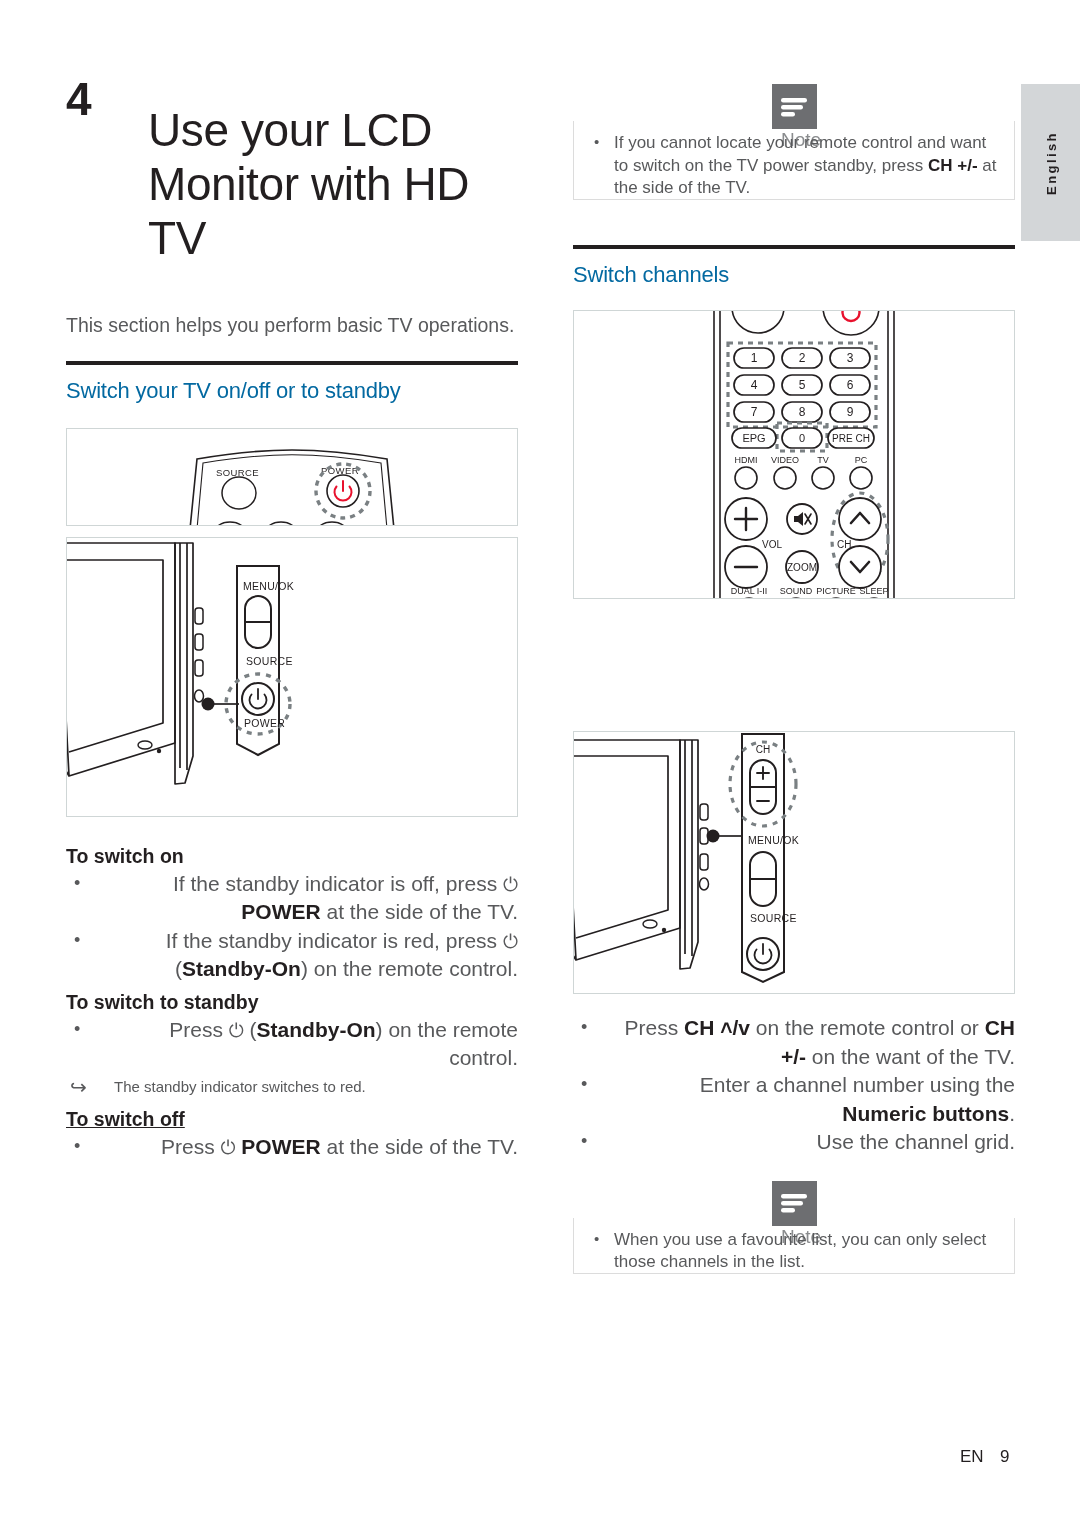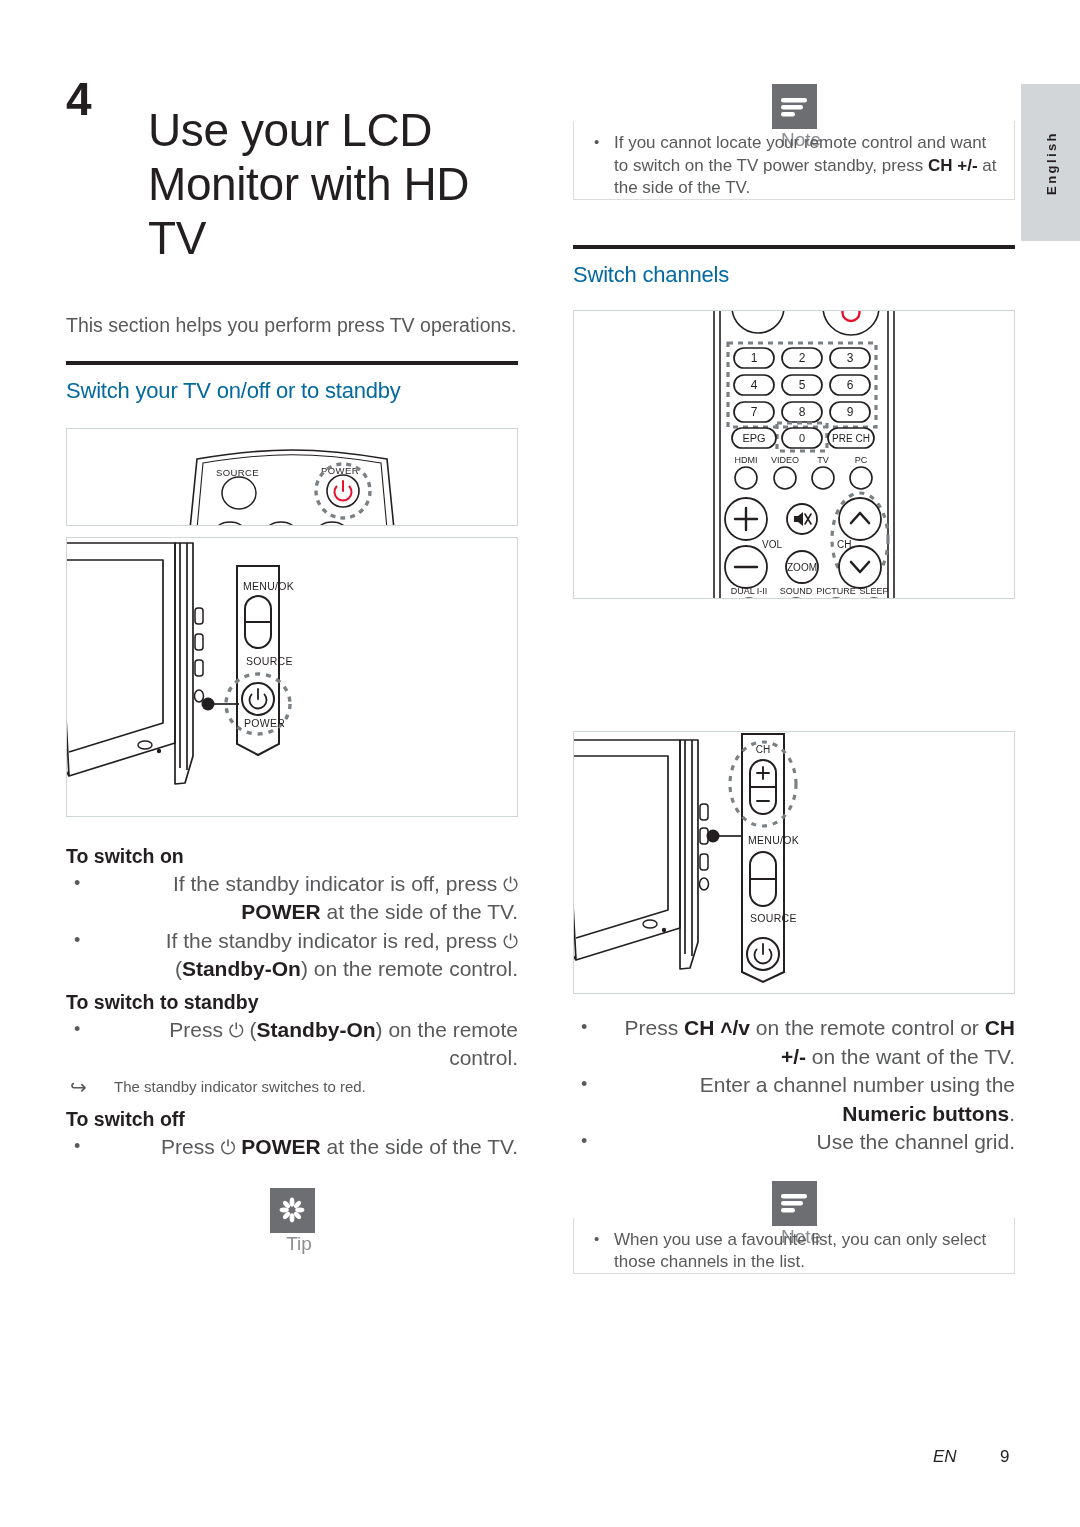--- a/index.html
+++ b/index.html
@@ -212,24 +212,23 @@
   
   .footer {
     position: absolute;
     left: 0;
     top: 1447px;
     width: 1080px;
     text-align: left;
   }
   .footer-en {
     position: absolute;
-    left: 933px;
+    left: 960px;
     font-size: 17px;
     color: #231f20;
-    font-style: italic;
   }
   .footer-pg {
     position: absolute;
     left: 1000px;
     font-size: 17px;
     color: #231f20;
   }
 </style>
 </head>
 <body>
@@ -240,21 +239,21 @@
     <span class="lang-tab-text">English</span>
   </div>
 
   <div class="col-left">
 
     <div class="chapter">
       <div class="chapter-num">4</div>
       <h1 class="chapter-title">Use your LCD Monitor with HD TV</h1>
     </div>
 
-    <p class="intro">This section helps you perform press TV operations.</p>
+    <p class="intro">This section helps you perform basic TV operations.</p>
 
     <hr class="h2-rule">
     <h2 class="h2">Switch your TV on/off or to standby</h2>
 
     <div class="figure" style="margin-top:18px; width:452px; height:98px;">
       <svg width="452" height="98" viewBox="0 0 452 98">
 
         <path d="M130 30 C 200 18, 250 18, 320 30 L 327 100 L 123 100 Z" fill="#ffffff" stroke="#231f20" stroke-width="1.6"></path>
         <path d="M136 34 C 202 23, 248 23, 314 34 L 320 100 L 130 100 Z" fill="#ffffff" stroke="#231f20" stroke-width="1.1"></path>
 
@@ -333,43 +332,26 @@
       <li><span>If the standby indicator is off, press </span><span class="pw-glyph">⏻</span><span> </span><b>POWER</b><span> at the side of the TV.</span></li>
       <li><span>If the standby indicator is red, press </span><span class="pw-glyph">⏻</span><span> (</span><b>Standby-On</b><span>) on the remote control.</span></li>
     </ul>
 
     <h3 class="sub-h" style="margin-top:5px;">To switch to standby</h3>
     <ul class="bullets">
       <li><span>Press </span><span class="pw-glyph">⏻</span><span> (</span><b>Standby-On</b><span>) on the remote control.</span></li>
     </ul>
     <div class="arrow-line">The standby indicator switches to red.</div>
 
-    <h3 class="sub-h" style="margin-top:5px;">To switch off</h3>
+    <h3 class="sub-h" style="margin-top:5px;text-decoration:underline;">To switch off</h3>
     <ul class="bullets">
       <li><span>Press </span><span class="pw-glyph">⏻</span><span> </span><b>POWER</b><span> at the side of the TV.</span></li>
     </ul>
 
     <div class="callout" style="margin-top:26px; width:452px;">
-      <div class="callout-head">
-        <div class="callout-icon">
-          <svg width="26" height="26" viewBox="0 0 26 26">
-            <g fill="#ffffff">
-              <ellipse cx="13" cy="5.2" rx="2.4" ry="4.6"></ellipse>
-              <ellipse cx="13" cy="20.8" rx="2.4" ry="4.6"></ellipse>
-              <ellipse cx="5.2" cy="13" rx="4.6" ry="2.4"></ellipse>
-              <ellipse cx="20.8" cy="13" rx="4.6" ry="2.4"></ellipse>
-              <ellipse cx="7.5" cy="7.5" rx="4.4" ry="2.3" transform="rotate(45 7.5 7.5)"></ellipse>
-              <ellipse cx="18.5" cy="18.5" rx="4.4" ry="2.3" transform="rotate(45 18.5 18.5)"></ellipse>
-              <ellipse cx="18.5" cy="7.5" rx="4.4" ry="2.3" transform="rotate(-45 18.5 7.5)"></ellipse>
-              <ellipse cx="7.5" cy="18.5" rx="4.4" ry="2.3" transform="rotate(-45 7.5 18.5)"></ellipse>
-            </g>
-          </svg>
-        </div>
-        <div class="callout-label">Tip</div>
-      </div>
     </div>
 
   </div>
 
   <div class="col-right">
 
     <div class="callout" style="width:442px;">
       <div class="callout-head">
         <div class="callout-icon">
           <svg width="28" height="22" viewBox="0 0 28 22">

